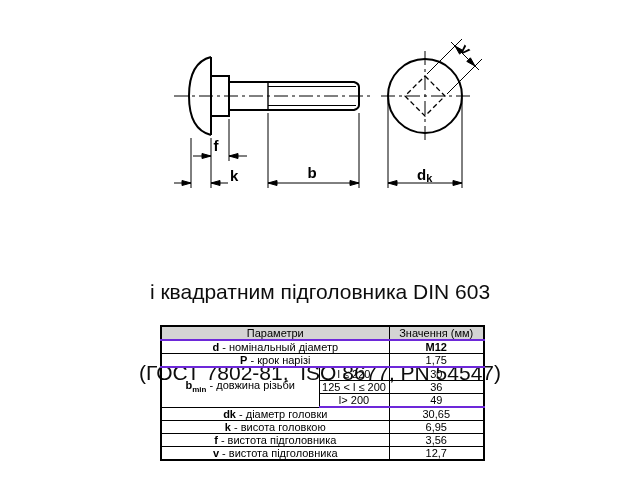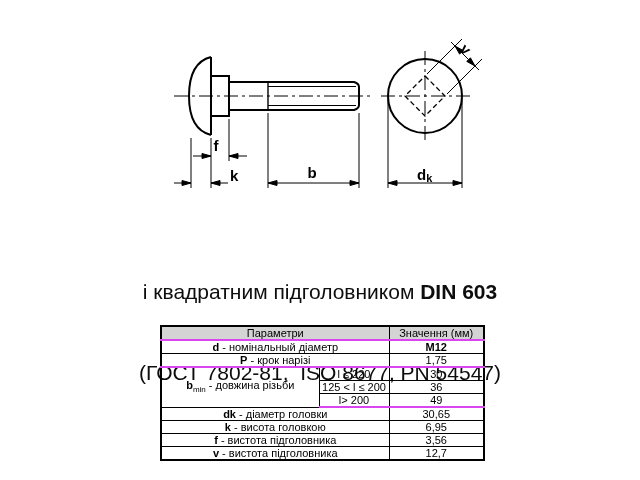--- a/index.html
+++ b/index.html
@@ -7,36 +7,36 @@
     width:640px;height:480px;background:#ffffff;position:relative;overflow:hidden;
     font-family:"Liberation Sans", sans-serif;color:#000;
   }
   #drawing{position:absolute;left:0;top:0;}
   .dim-label{font-family:"Liberation Sans", sans-serif;font-weight:bold;font-size:15px;fill:#000;}
   .dim-label-sub{font-size:11px;font-weight:bold;}
   #title-block{
     position:absolute;left:0;top:224px;width:640px;text-align:center;
     font-size:21px;line-height:27px;color:#0d0d0d;white-space:pre-wrap;
   }
-  #title-block .bold{font-weight:bold;}
+  #title-block .bold{font-weight:normal;}
   #spec-table{
     position:absolute;left:160px;top:325px;width:323px;
     border-collapse:collapse;table-layout:fixed;
     font-size:11px;color:#000;
   }
   #spec-table td,#spec-table th{
     border:1px solid #000;text-align:center;vertical-align:middle;
     padding:0 2px;height:12px;font-weight:normal;line-height:12px;
   }
   #spec-table{border:2px solid #000;}
-  #spec-table .thick-bottom td,#spec-table .thick-bottom th{border-bottom:2px solid #d946ef;}
+  #spec-table .thick-bottom td,#spec-table .thick-bottom th{border-bottom:2px solid #6d28d9;}
   #spec-table .hdr{background:#d4d4d4;}
   #spec-table .sym{font-weight:bold;}
   #spec-table .bold-val{font-weight:bold;text-align:center;}
-  #spec-table sub{font-size:8px;font-weight:normal;}
+  #spec-table sub{font-size:8px;font-weight:bold;}
   .col-param{width:158px;}
   .col-cond{width:70px;}
   .col-val{width:95px;}
 </style>
 </head>
 <body>
 
 <svg id="drawing" width="640" height="220" viewBox="0 0 640 220">
 
   <g stroke="#000" fill="none">
@@ -102,21 +102,21 @@
     <line x1="462" y1="98" x2="462" y2="188"></line>
     <line x1="388" y1="183" x2="462" y2="183"></line>
     <polygon fill="#000" points="388,183 397,180.5 397,185.5"></polygon>
     <polygon fill="#000" points="462,183 453,180.5 453,185.5"></polygon>
   </g>
   <text class="dim-label" x="462" y="53" text-anchor="middle" transform="rotate(45 462 53)">v</text>
   <text class="dim-label" x="417" y="180"><tspan>d</tspan><tspan class="dim-label-sub" dy="2">k</tspan></text>
 </svg>
 
 <div id="title-block">
-  <div><span>і квадратним підголовником </span><span class="bold">DIN 603</span></div>
+  <div><span>і квадратним підголовника </span><span class="bold">DIN 603</span></div>
   <div>(ГОСТ 7802-81,  ISO 8677, PN 54547)</div>
 </div>
 
 <table id="spec-table">
   <colgroup>
       <col class="col-param">
       <col class="col-cond">
       <col class="col-val">
     </colgroup>
   <tbody>

